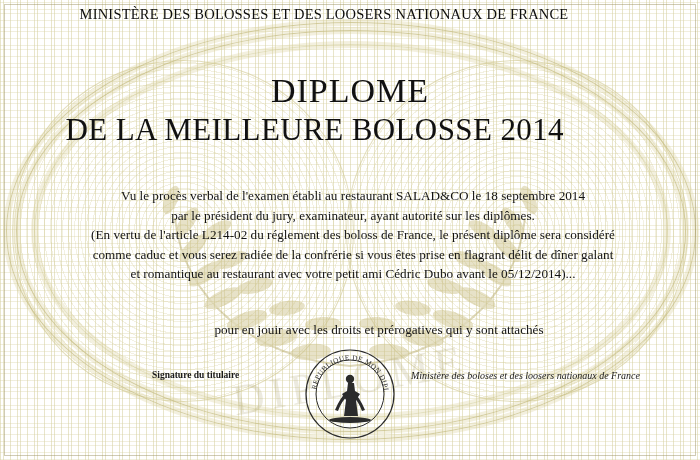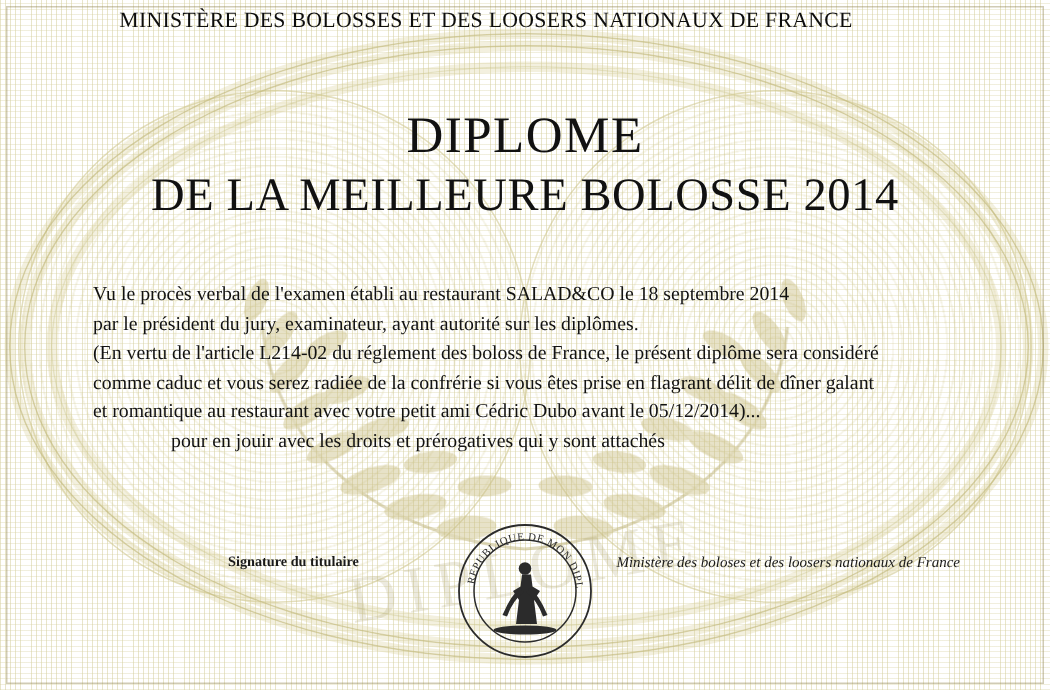--- a/index.html
+++ b/index.html
@@ -101,39 +101,39 @@
     top: 72px;
     left: 0; width: 700px;
     text-align: center;
     font-size: 34px;
     letter-spacing: 1px;
     color: #111;
   }
   .title-2 {
     position: absolute;
     top: 112px;
-    left: 0; width: 700px;
-    text-align: center;
+    left: 0; width: 564px;
+    text-align: right;
     font-size: 31px;
     letter-spacing: 0.4px;
     color: #111;
     white-space: nowrap;
   }
 
   .body-block {
     position: absolute;
     top: 186px;
     left: 62px;
     width: 582px;
     font-size: 13.2px;
     line-height: 19.5px;
     color: #121212;
   }
-  .body-block p { margin: 0; }
-  .body-block p.indented { text-indent: 52px; }
+  .body-block p { margin: 0; text-align: center; }
+  .body-block p.indented { text-indent: 52px; margin-top: 36px; }
 
   
   .sig-left {
     position: absolute;
     top: 370px;
     left: 152px;
     font-size: 9.5px;
     color: #1a1a1a;
     font-weight: bold;
   }

